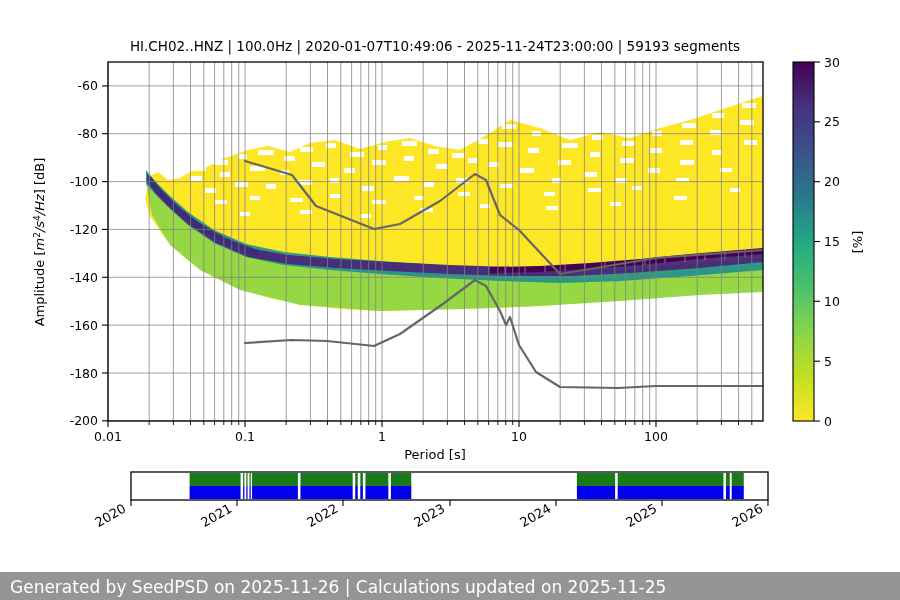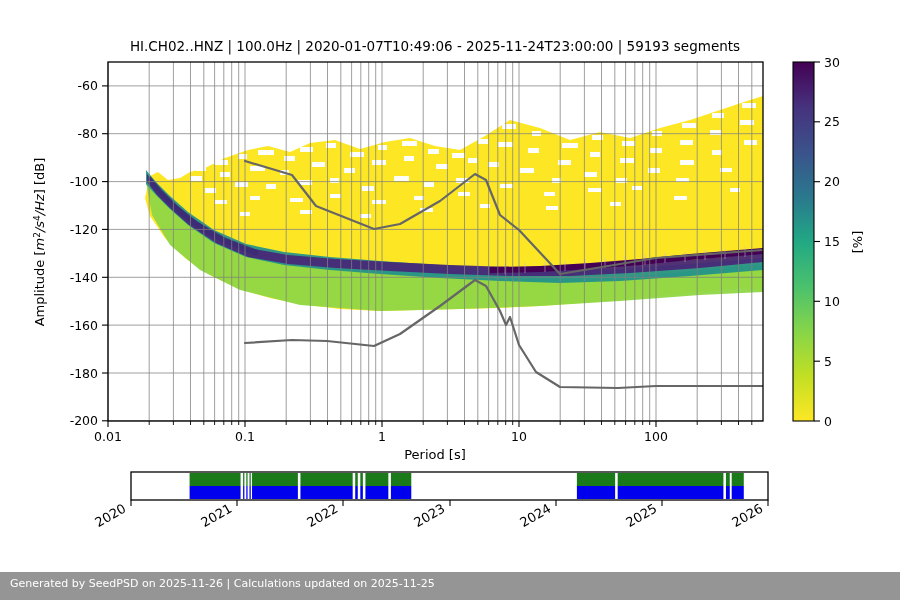--- a/index.html
+++ b/index.html
@@ -8,21 +8,21 @@
     font-family:"DejaVu Sans","Liberation Sans",sans-serif;
     position:relative;
   }
   #fig{position:absolute;left:0;top:0;width:900px;height:600px;}
   .footerbar{
     position:absolute;left:0;bottom:0;width:900px;height:28px;
     background:#959595;
   }
   .footertext{
     position:absolute;left:10px;top:5px;
-    font-size:11px;color:#ffffff;white-space:nowrap;
+    font-size:17px;color:#ffffff;white-space:nowrap;
     font-family:"DejaVu Sans","Liberation Sans",sans-serif;
   }
   svg text{font-family:"DejaVu Sans","Liberation Sans",sans-serif;}
 </style>
 </head>
 <body>
 
 <svg id="fig" viewBox="0 0 900 600" width="900" height="600">
   <defs>
     <linearGradient id="cbgrad" x1="0" y1="1" x2="0" y2="0">

